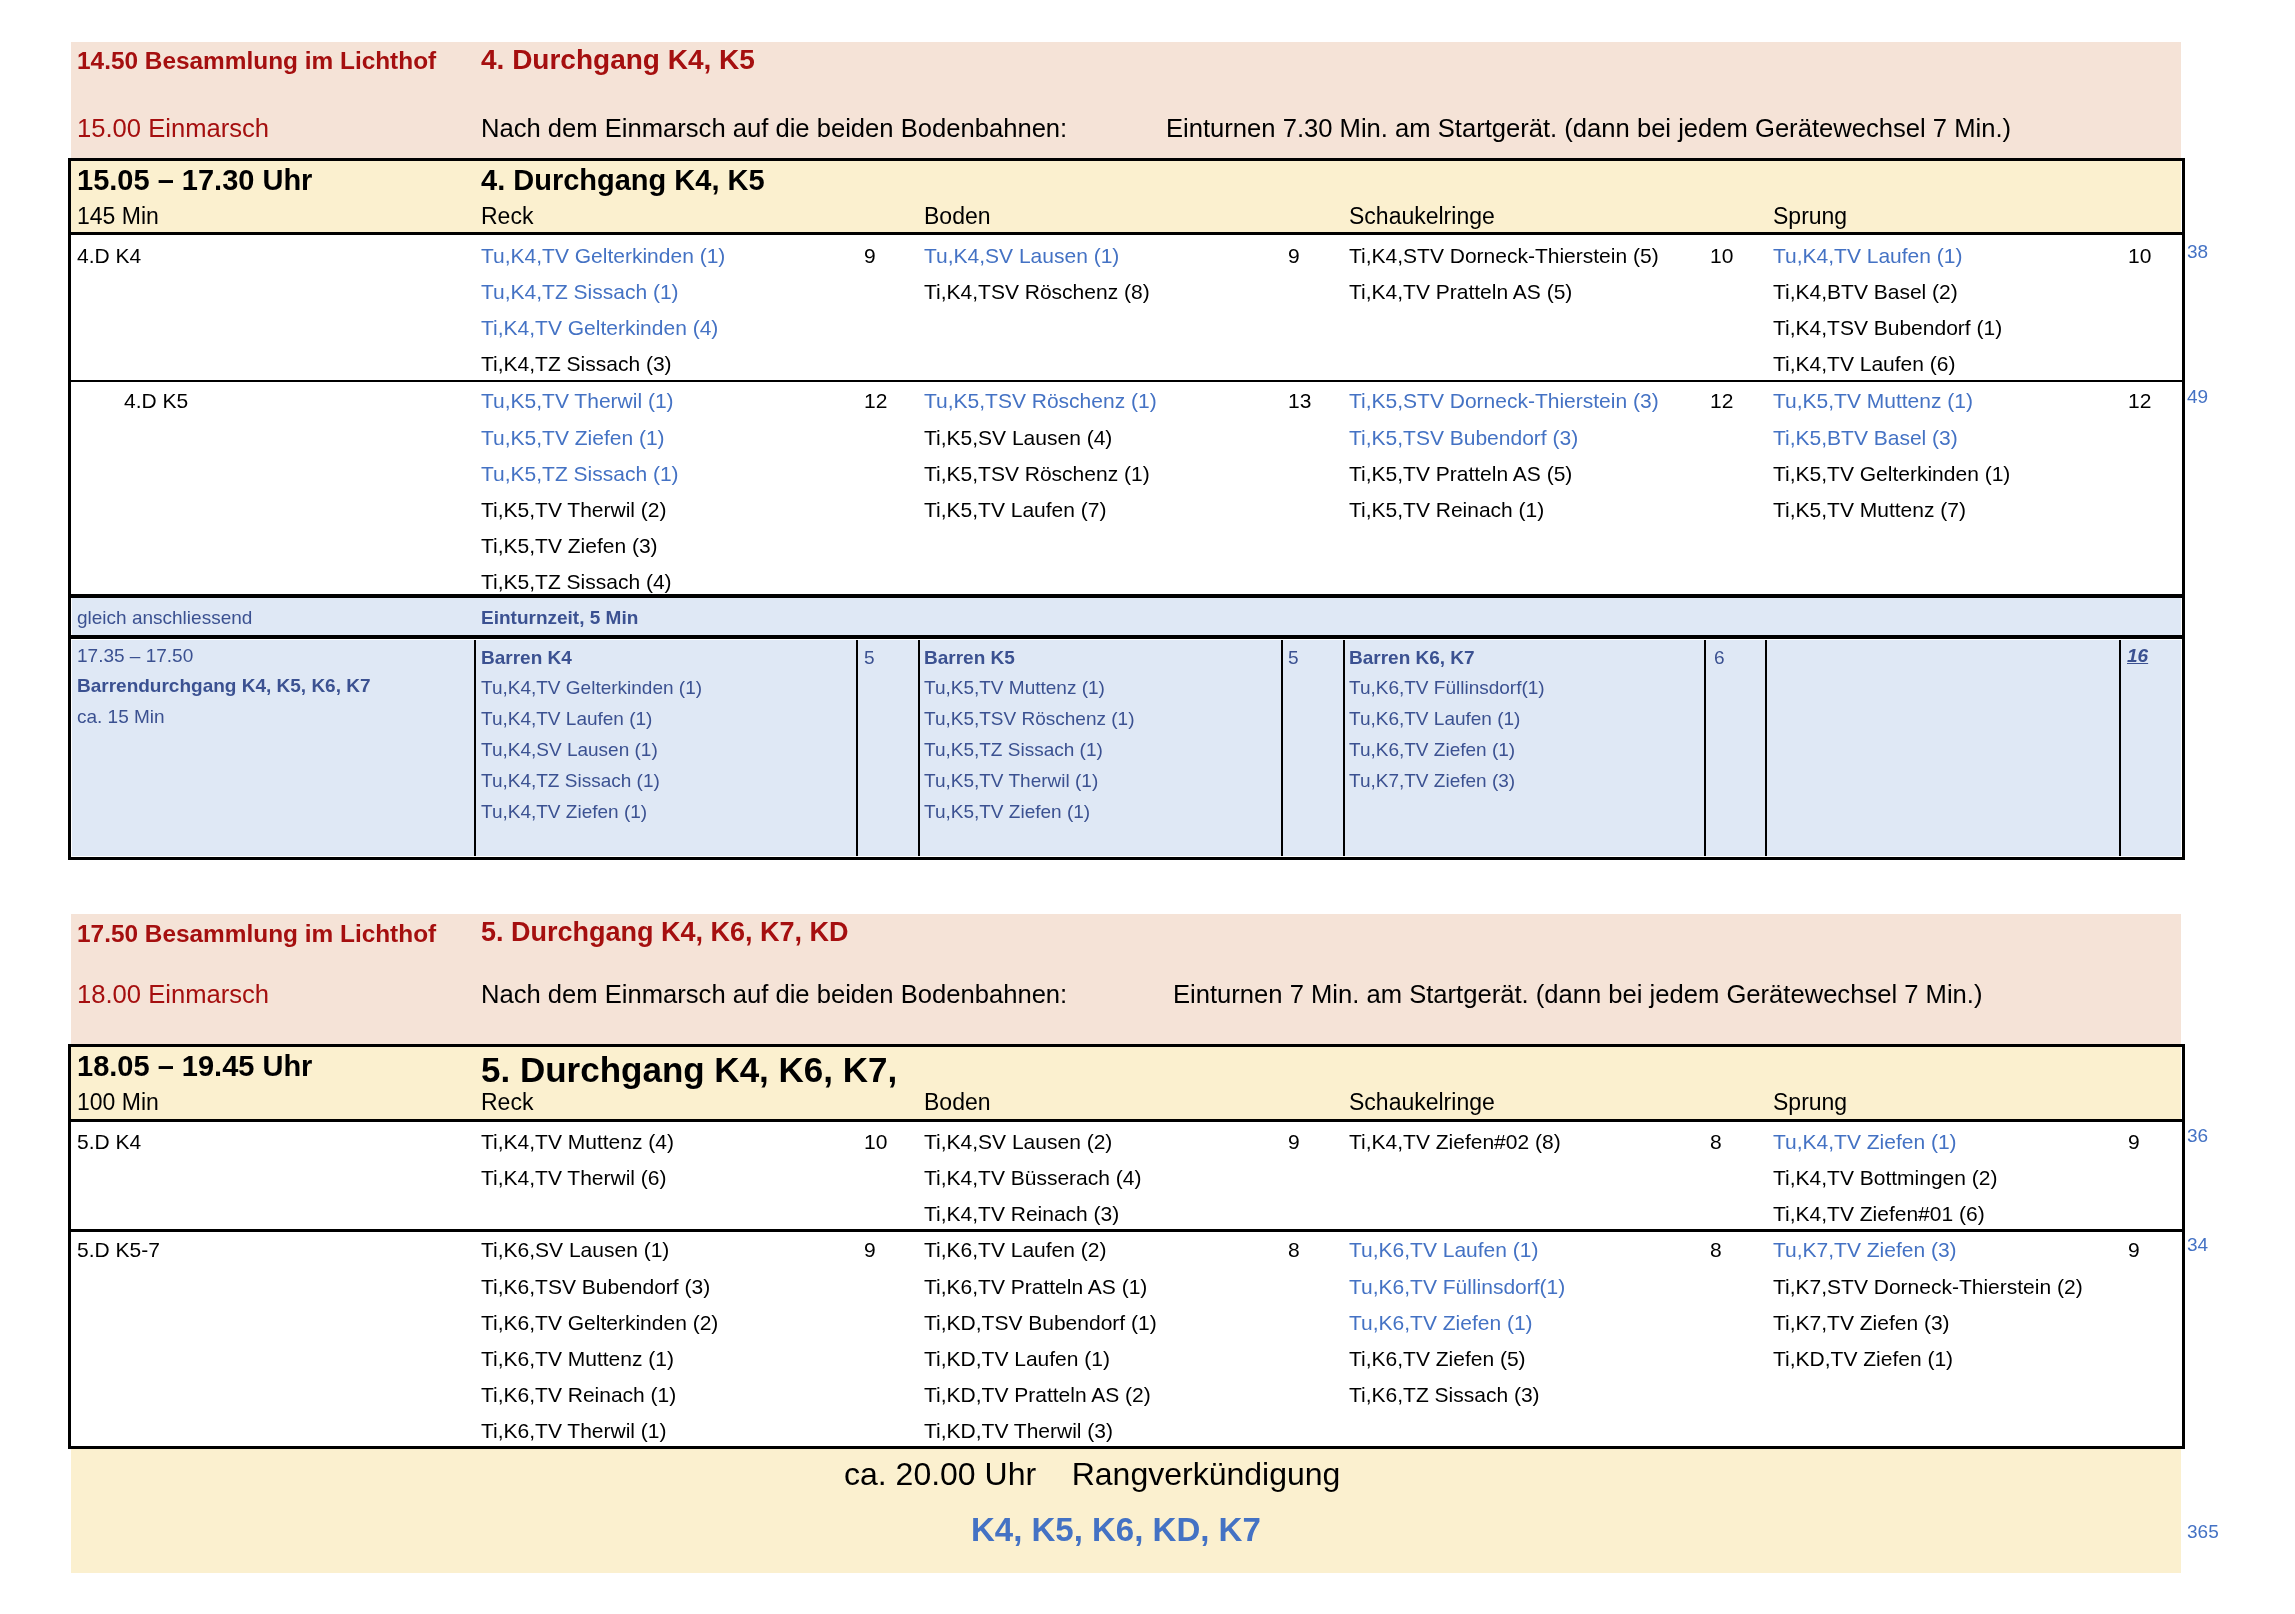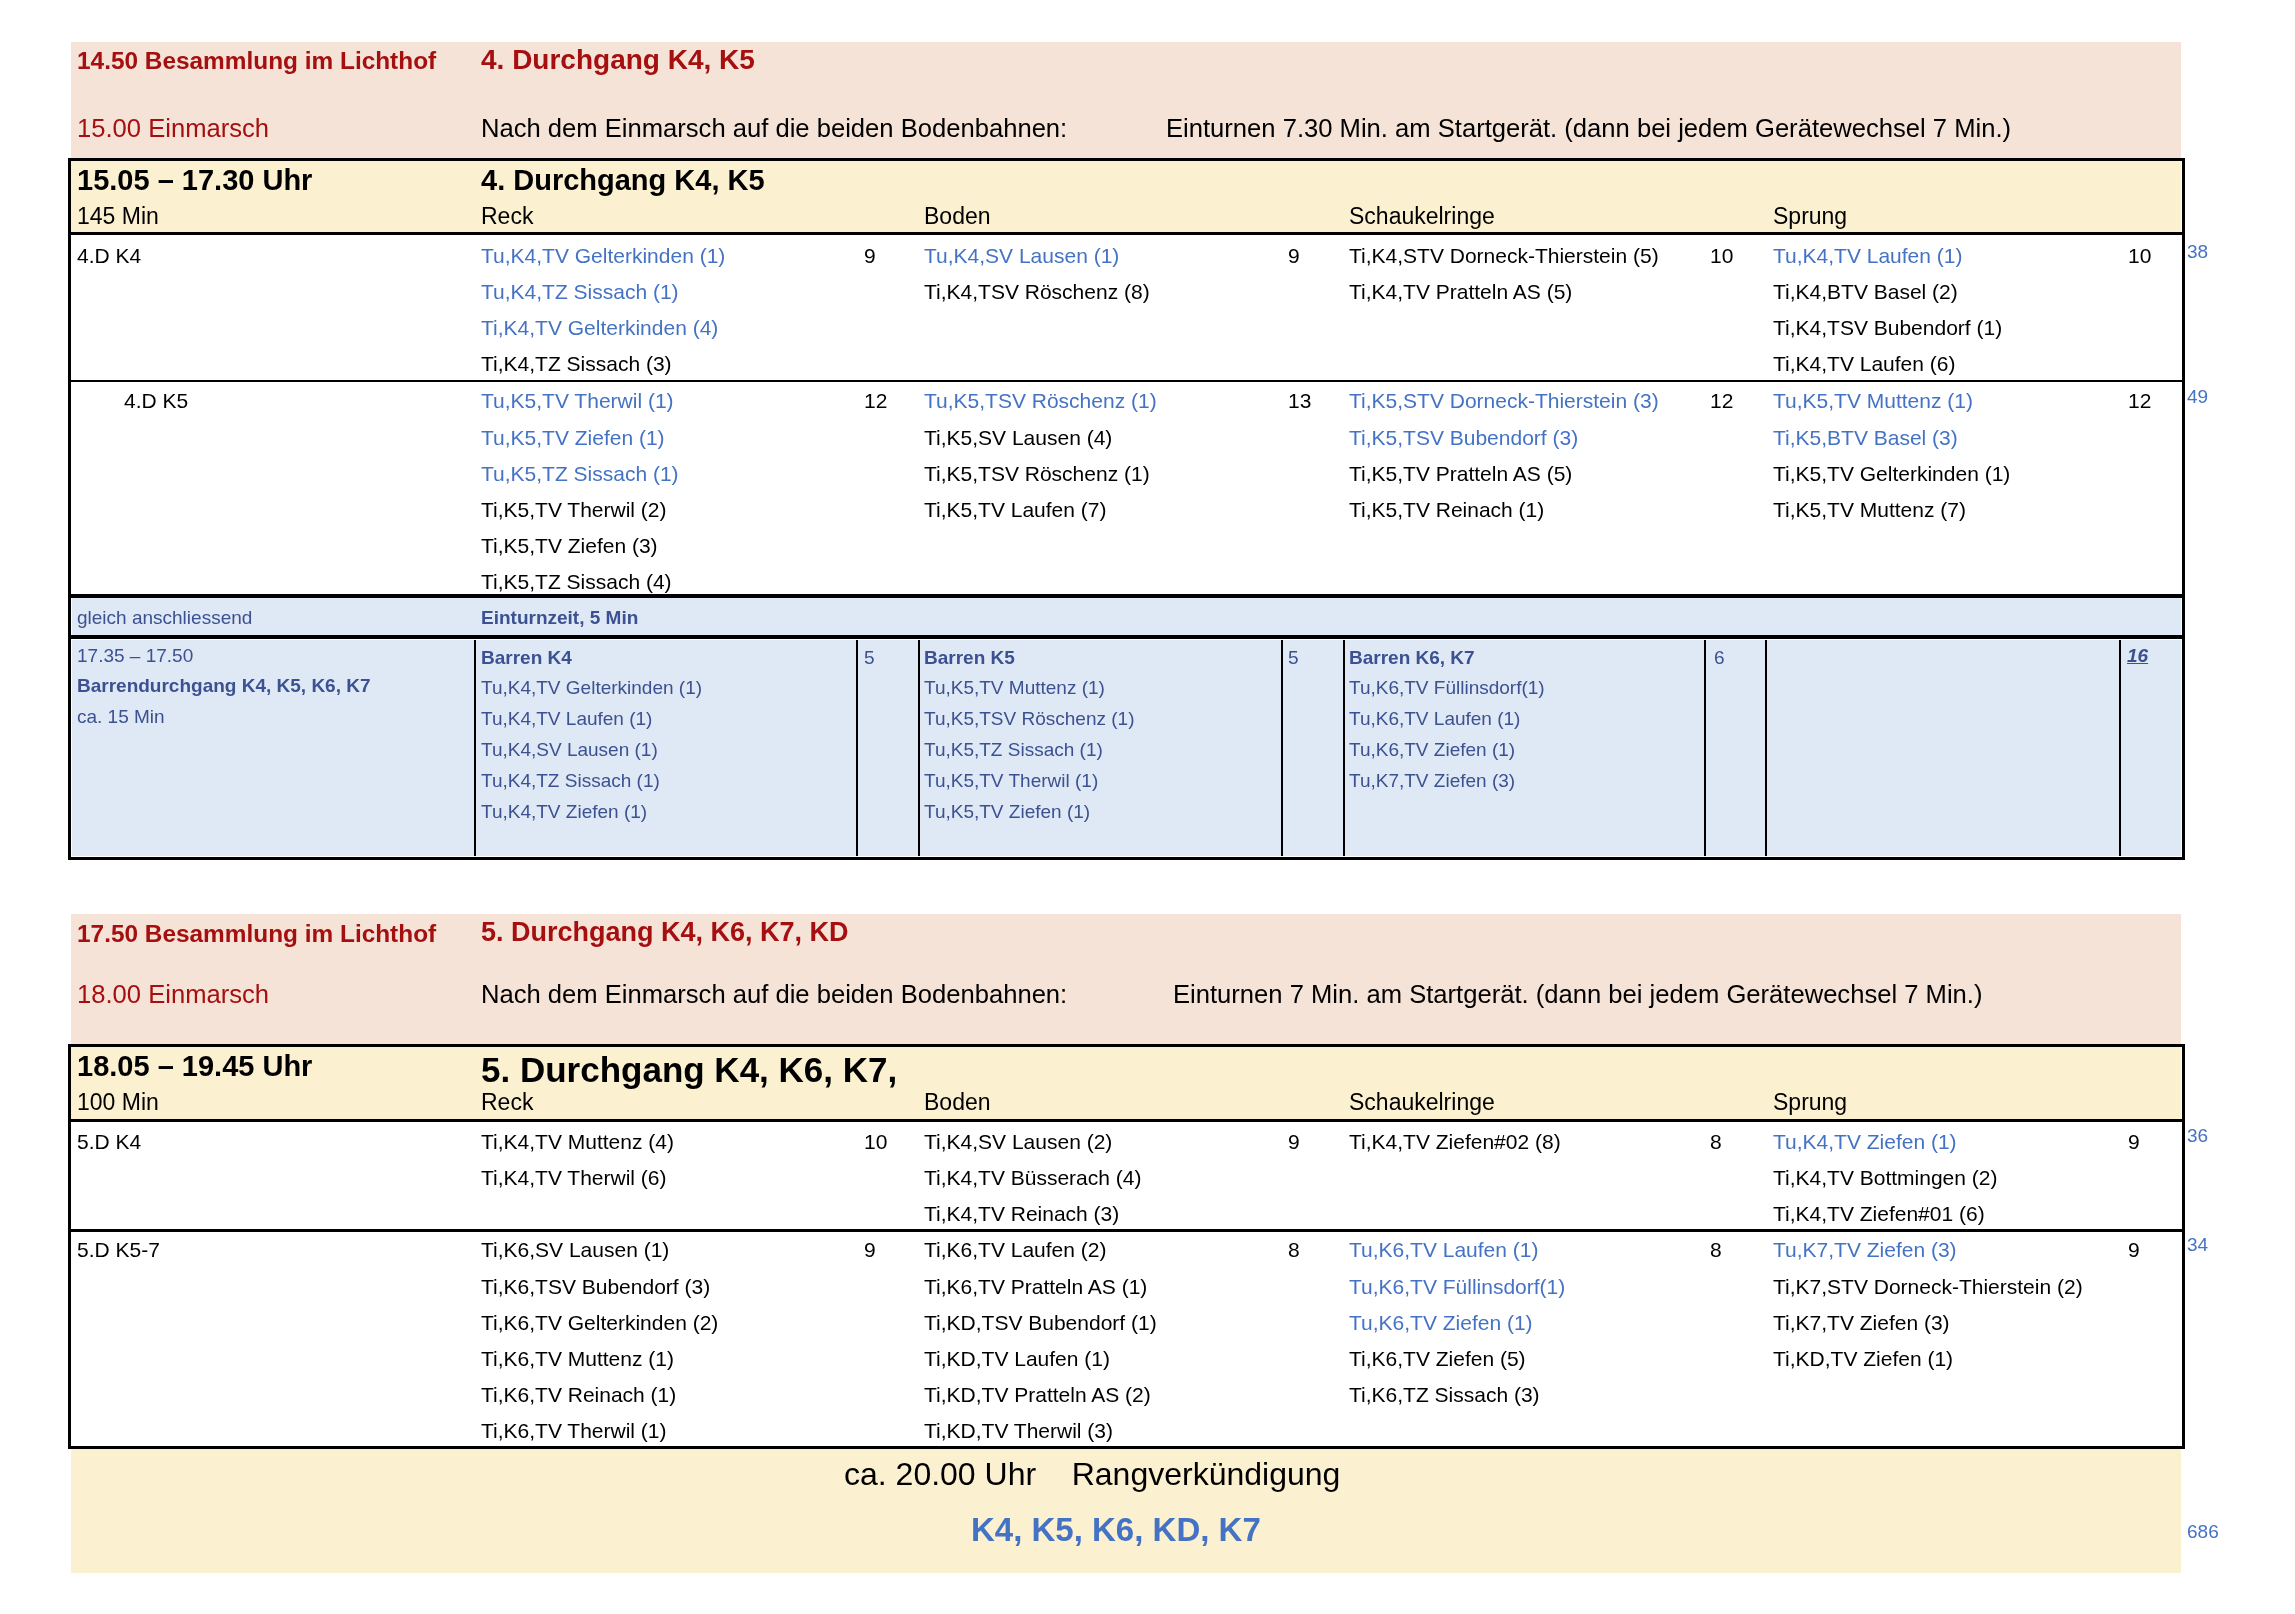--- a/index.html
+++ b/index.html
@@ -201,14 +201,14 @@
     <div class="abs t-cell line" style="left: 1773px; top: 1305px;">Ti,K7,TV Ziefen (3)</div>
     <div class="abs t-cell line" style="left: 1773px; top: 1341px;">Ti,KD,TV Ziefen (1)</div>
   </div>
 
 <div class="abs link-blue t-side" style="left:2187px;top:1125px;">36</div>
 <div class="abs link-blue t-side" style="left:2187px;top:1234px;">34</div>
 
 <div class="yellow" style="left:71px;top:1449px;width:2110px;height:124px;"></div>
 <div class="abs t-foot1" style="left:844px;top:1456px;white-space:pre;">ca. 20.00 Uhr    Rangverkündigung</div>
 <div class="abs link-blue t-foot2" style="left:971px;top:1511px;">K4, K5, K6, KD, K7</div>
-<div class="abs link-blue t-side" style="left:2187px;top:1521px;">686</div>
+<div class="abs link-blue t-side" style="left:2187px;top:1521px;">365</div>
 
 
 </body></html>

